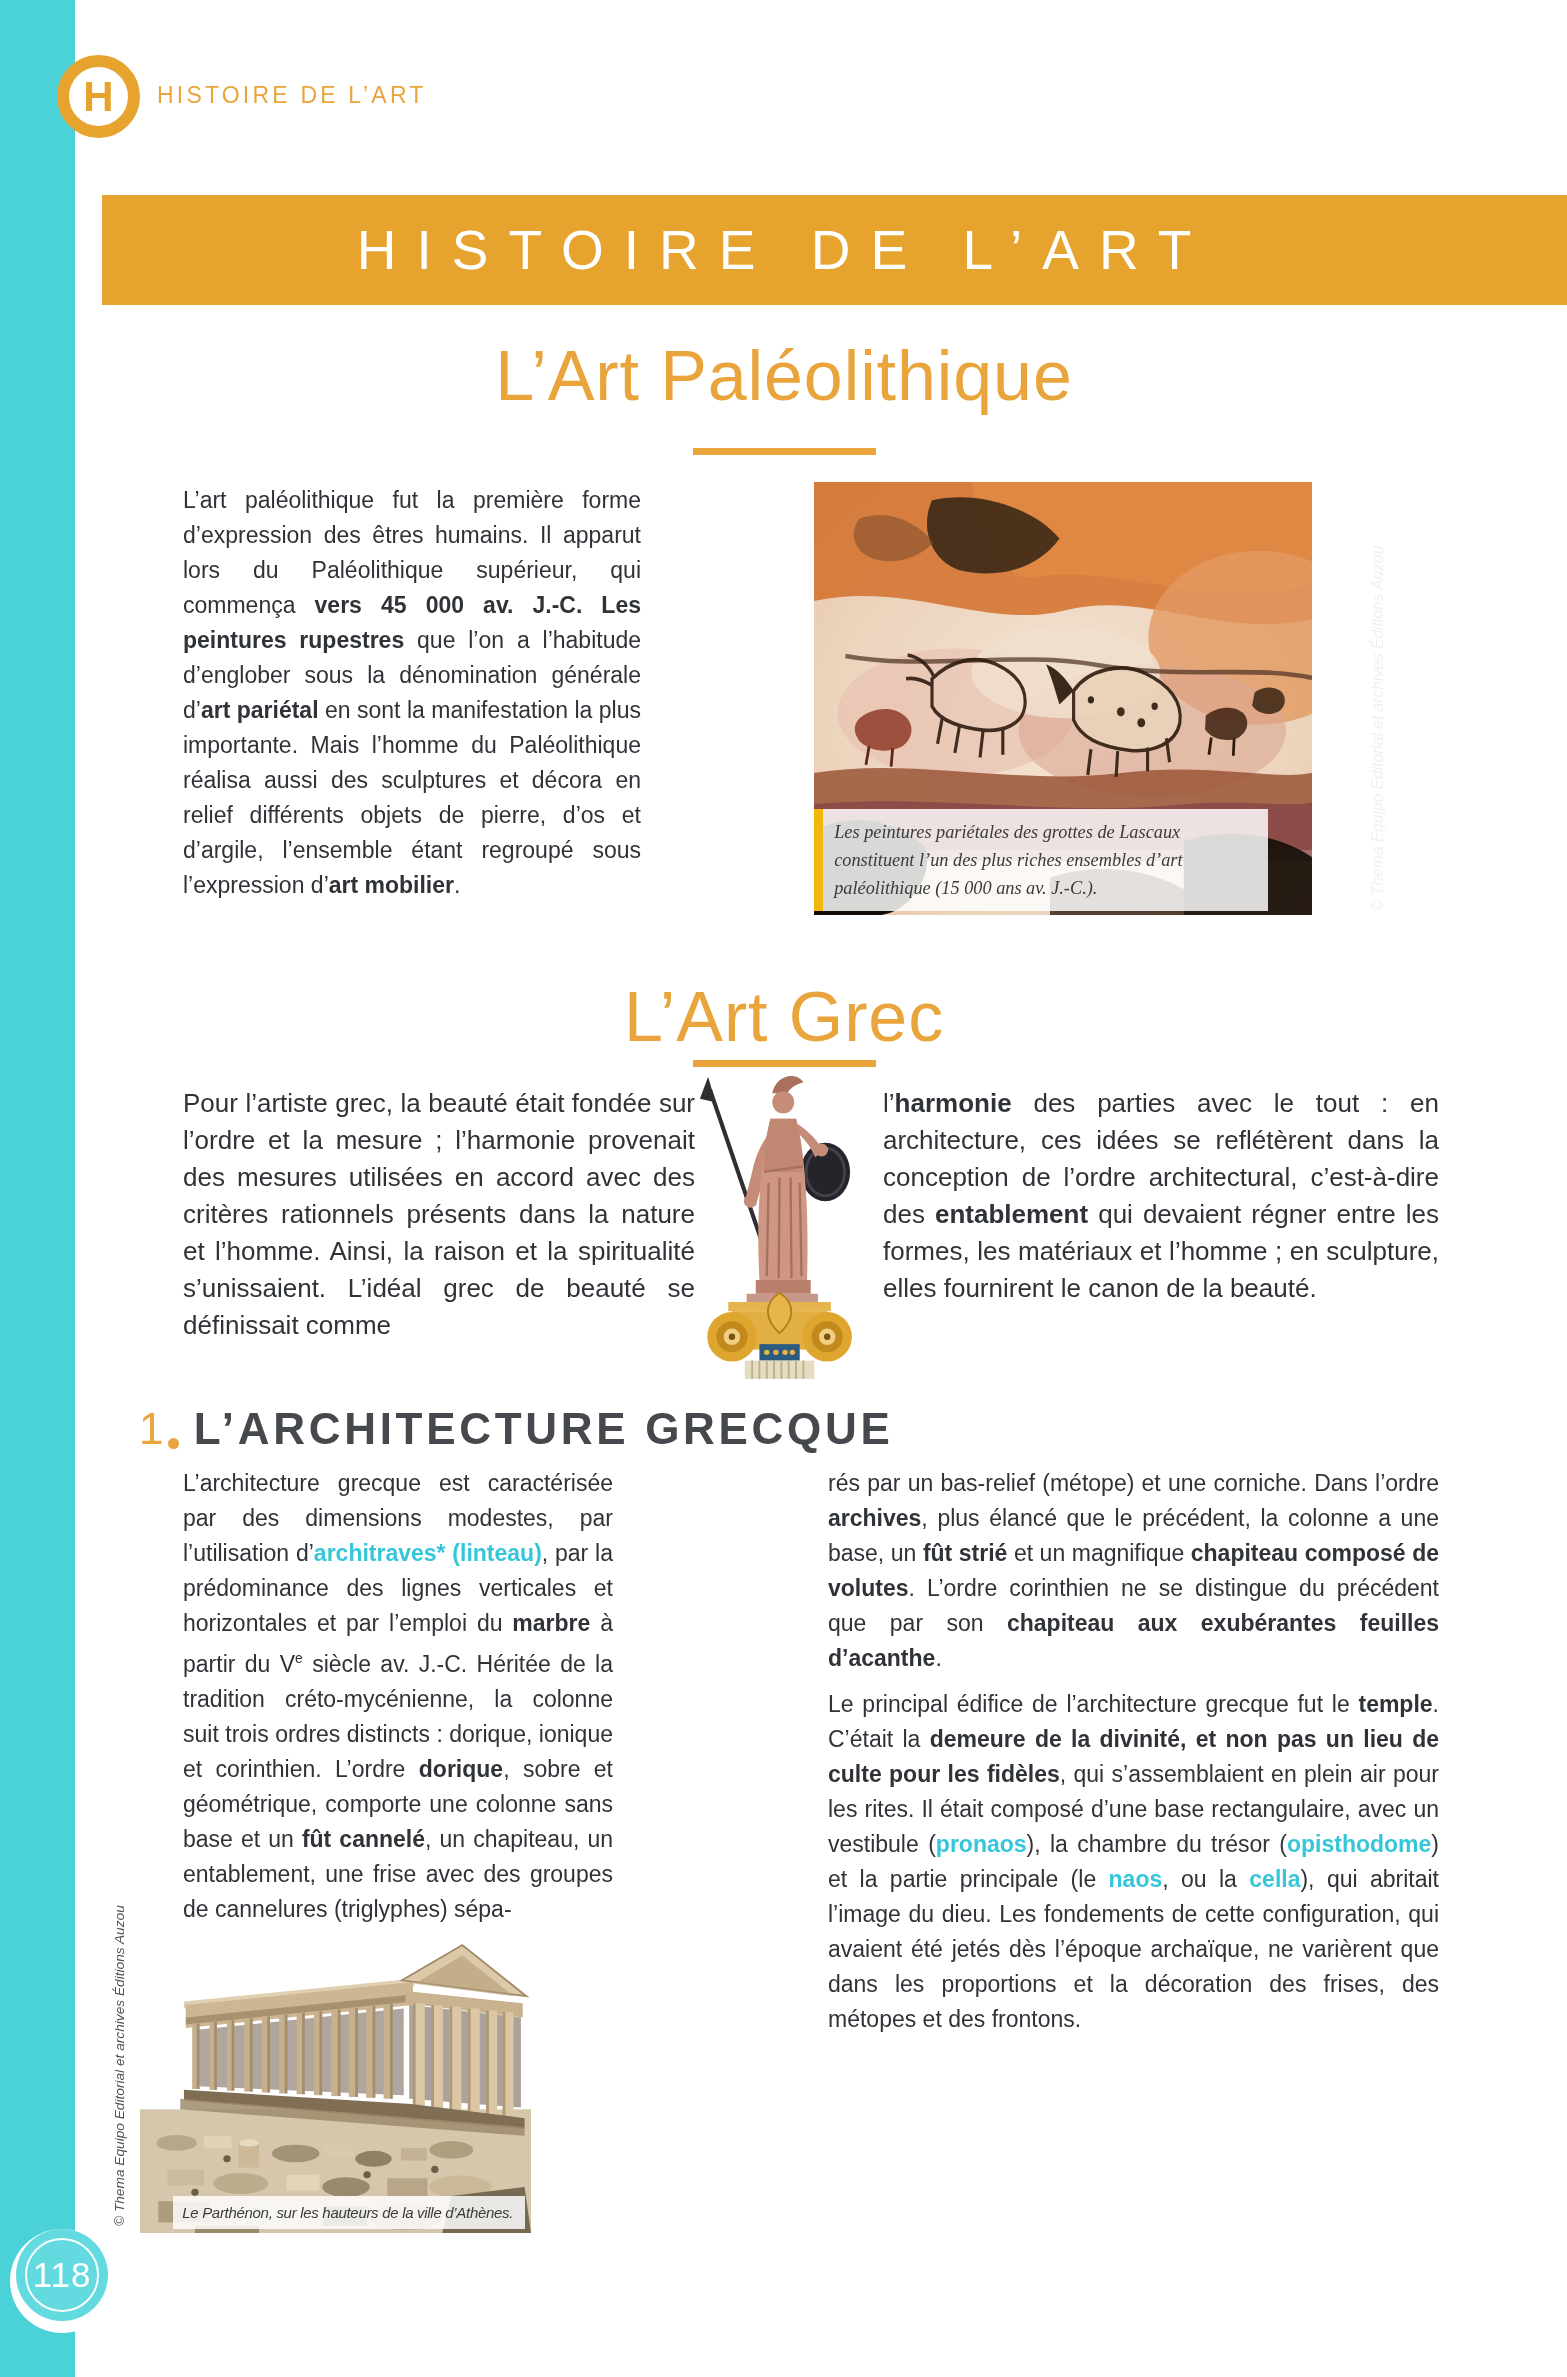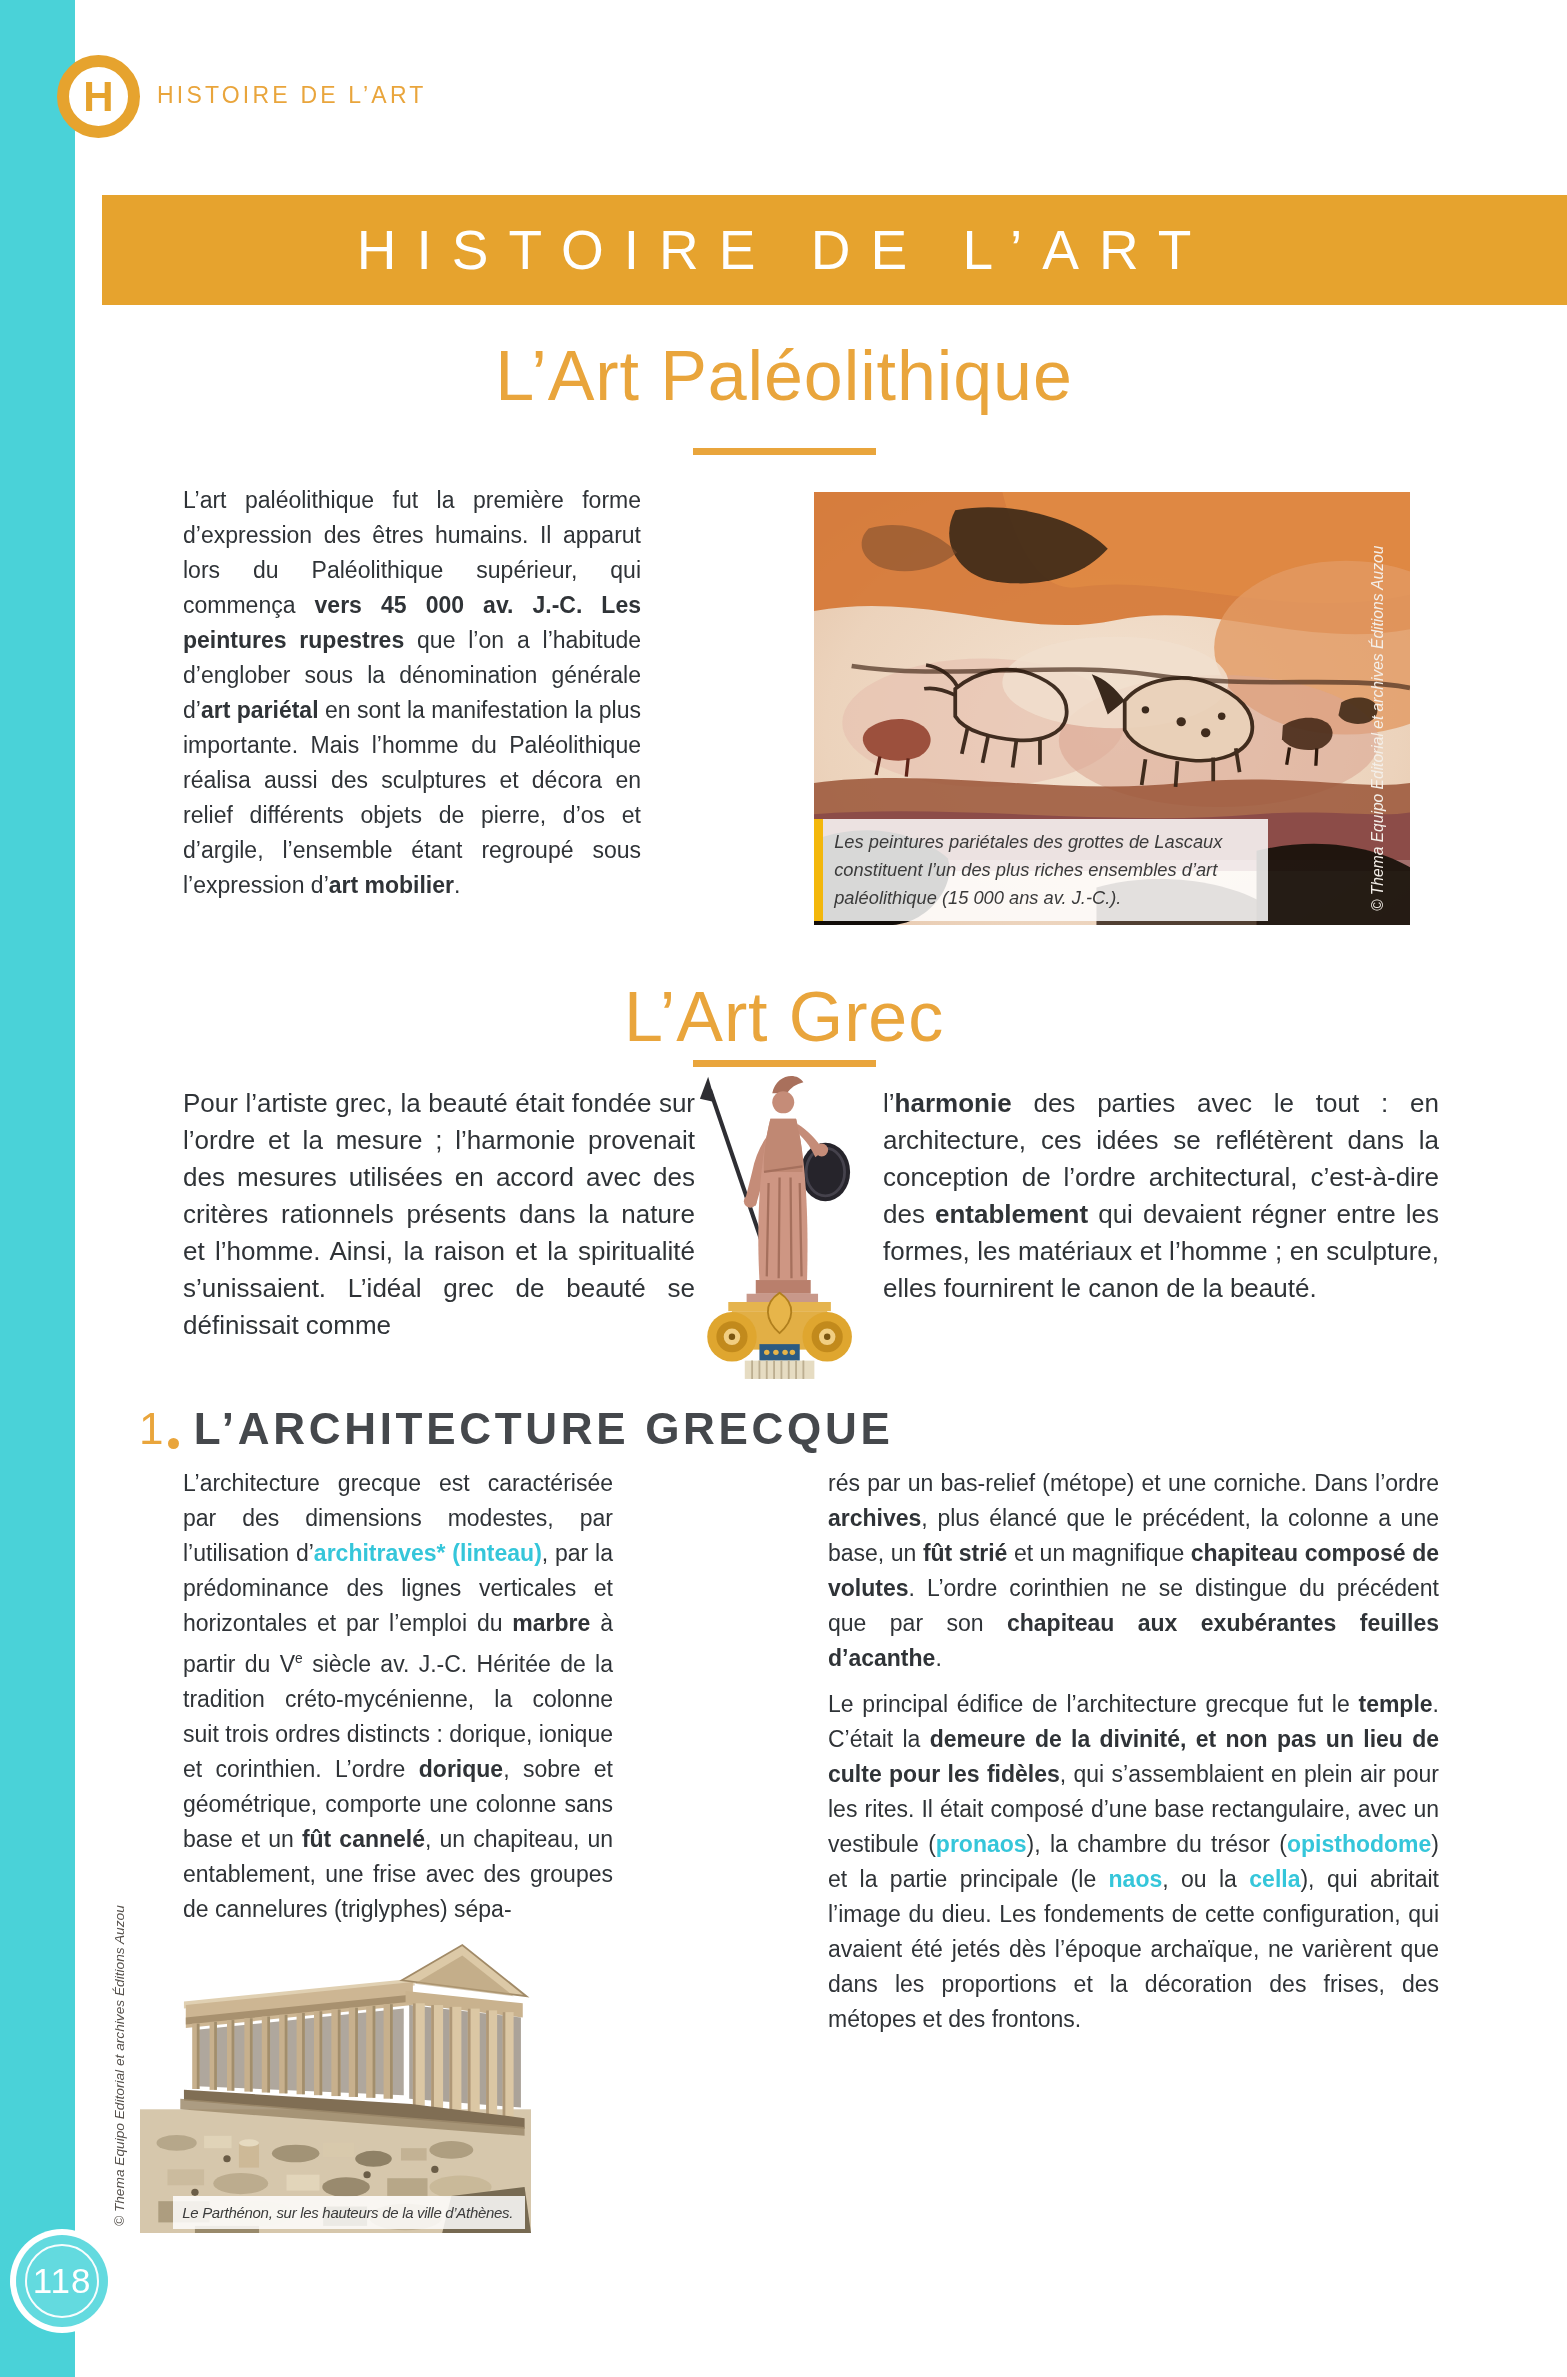--- a/index.html
+++ b/index.html
@@ -57,21 +57,21 @@
   .lascaux-cap{left:0;bottom:3.7px;width:454px;}
   .lascaux-cap .text{padding:9.2px 11px;font-size:18.3px;line-height:28px;}
   .parthenon-cap{left:33px;bottom:3.7px;right:6px;flex-direction:column;}
   .parthenon-cap .text{padding:8.2px 9.2px;font-size:15px;letter-spacing:-0.3px;flex:1;white-space:nowrap;}
   .vcredit{position:absolute;font-style:italic;white-space:nowrap;
     transform:rotate(-90deg);transform-origin:0 0;}
   .vcredit.light{color:#F4EFE9;font-size:15.6px;left:1369px;top:911px;}
   .vcredit.dark{color:#55504B;font-size:13.7px;left:112px;top:2226px;}
   
   .badge{position:absolute;left:10px;top:2229px;width:104px;height:104px;background:#fff;border-radius:50%;
-    display:flex;align-items:center;justify-content:center;}
+    display:flex;justify-content:center;}
   .badge .disc{width:92px;height:92px;border-radius:50%;background:var(--badge-teal,#63DADF);
     display:flex;align-items:center;justify-content:center;}
   .badge .ring{width:70px;height:70px;border:2.7px solid rgba(255,255,255,0.95);border-radius:50%;
     display:flex;align-items:center;justify-content:center;}
   .badge .num{color:#fff;font-size:35px;font-weight:400;letter-spacing:0.9px;}
 </style>
 </head>
 <body>
 
 <div class="page">
@@ -84,21 +84,21 @@
   <div class="kicker">HISTOIRE DE L’ART</div>
   <div class="banner">
     <div class="banner-inner">HISTOIRE DE L’ART</div>
   </div>
 
   <div class="sec-title" style="top:340px;">L’Art Paléolithique</div>
   <div class="underline" style="top:448px;"></div>
 
   <div class="col" style="left:169px;top:483px;width:458px;">L’art paléolithique fut la première forme d’expression des êtres humains. Il apparut lors du Paléolithique supérieur, qui commença <b>vers 45 000 av. J.-C. Les peintures rupestres</b> que l’on a l’habitude d’englober sous la dénomination générale d’<b>art pariétal</b> en sont la manifestation la plus importante. Mais l’homme du Paléolithique réalisa aussi des sculptures et décora en relief différents objets de pierre, d’os et d’argile, l’ensemble étant regroupé sous l’expression d’<b>art mobilier</b>.</div>
 
-  <div class="figure" style="left:814px;top:492px;width:596px;height:433px;">
+  <div class="figure" style="left:814px;top:482px;width:498px;height:433px;font-family:Liberation Serif, serif;">
     <svg viewBox="0 0 633 473" preserveAspectRatio="none" aria-hidden="true">
       <defs>
         <radialGradient id="lgrock" cx="50%" cy="55%" r="80%">
           <stop offset="0%" stop-color="#F4E4D3"></stop>
           <stop offset="60%" stop-color="#ECD3BC"></stop>
           <stop offset="100%" stop-color="#E2BD9E"></stop>
         </radialGradient>
       </defs>
       <rect width="633" height="473" fill="url(#lgrock)"></rect>
       <path d="M0,0 H633 V150 C520,172 420,118 320,140 C220,162 120,108 0,130 Z" fill="#D4732F" opacity="0.88"></path>

